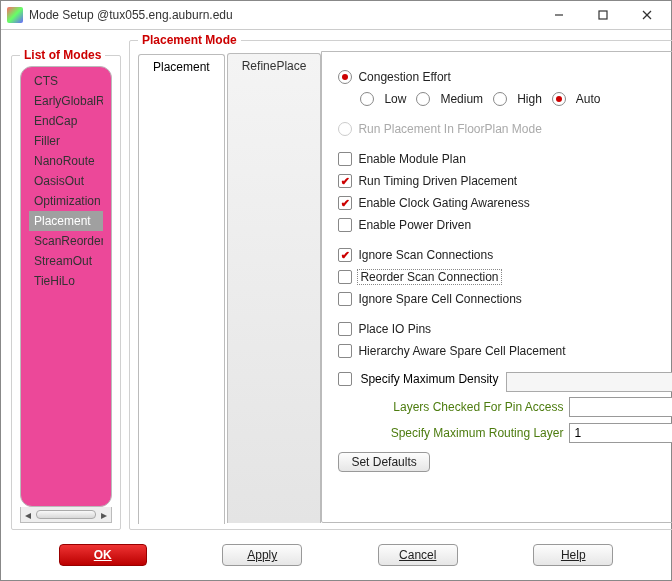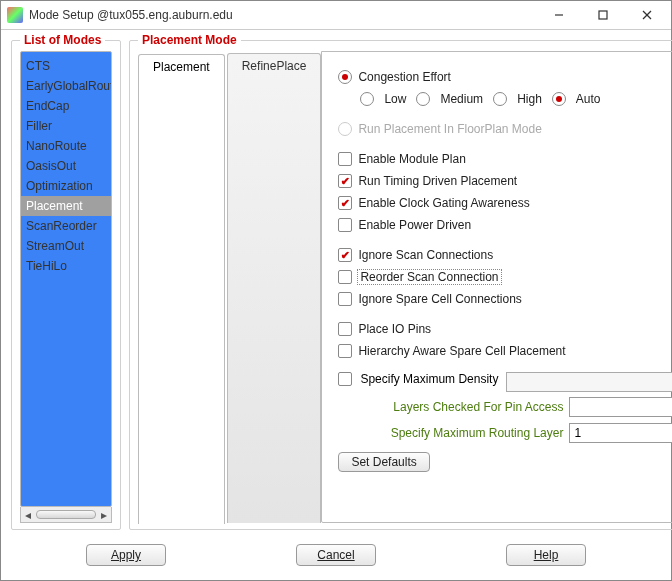--- a/index.html
+++ b/index.html
@@ -5,22 +5,22 @@
   * { box-sizing: border-box; font-family: Arial, Helvetica, sans-serif; font-size: 12px; }
   body { margin: 0; background: #fff; width: 672px; height: 581px; overflow: hidden; }
   .window { width: 672px; height: 581px; border: 1px solid #888; display: flex; flex-direction: column; }
   .titlebar { height: 29px; display: flex; align-items: center; background: #fff; border-bottom: 1px solid #ccc; padding: 0 2px 0 6px; }
   .titlebar .appicon { width: 16px; height: 16px; margin-right: 6px; background: linear-gradient(135deg,#f66,#6f6,#66f); border-radius: 2px; }
   .titlebar .title { flex: 1; color: #333; }
   .titlebar .winbtn { width: 44px; height: 28px; display: flex; align-items: center; justify-content: center; color: #333; }
   .content { flex: 1; display: flex; padding: 10px 10px 4px 10px; gap: 8px; }
   .fieldset { border: 1px solid #d0d0d0; border-radius: 2px; position: relative; padding: 10px 8px 6px 8px; }
   .fieldset > .legend { position: absolute; top: -8px; left: 8px; background: #fff; padding: 0 4px; color: #c00; font-weight: bold; font-size: 12px; }
-  .left.fieldset { width: 110px; display: flex; flex-direction: column; }
-  .list { flex: 1; border: 1px solid #bbb; border-radius: 2px; background: #3b82f6; overflow-y: auto; padding: 4px 0px; }
+  .left.fieldset { width: 110px; display: flex; flex-direction: column; margin-top: 15px; }
+  .list { flex: 1; border: 1px solid #bbb; border-radius: 12px; background: #ec4899; overflow-y: auto; padding: 4px 8px; }
   .list-item { padding: 3px 5px; color: #333; cursor: default; white-space: nowrap; overflow: hidden; }
   .list-item.selected { background: #a0a0a0; color: #fff; }
   .hscroll { height: 16px; border: 1px solid #bbb; border-top: none; background: #eee; display:flex; align-items:center; }
   .hscroll .lbtn, .hscroll .rbtn { width: 14px; height: 14px; display:flex; align-items:center; justify-content:center; color:#555;}
   .hscroll .thumb { flex:1; height: 9px; background: linear-gradient(#f8f8f8,#d8d8d8); border:1px solid #aaa; border-radius: 4px; margin:0 1px; }
   .right.fieldset { flex: 1; display:flex; flex-direction:row; }
   .tabs { display: flex; gap: 2px; margin-top: 2px; }
   .tab { border: 1px solid #bbb; border-bottom: none; border-radius: 3px 3px 0 0; padding: 5px 14px; background: linear-gradient(#f4f4f4,#e4e4e4); color:#333; cursor:default; }
   .tab.active { background: #fff; color:#000; position:relative; top:1px; }
   .tabbody { border: 1px solid #bbb; border-radius: 0 2px 2px 2px; flex:1; padding: 14px 16px 8px 16px; overflow:auto; }
@@ -194,18 +194,19 @@
 
         <div class="centerbtn">
           <div class="btn">Set Defaults</div>
         </div>
 
       </div>
     </div>
   </div>
 
   <div class="footer">
+    <div class="btn red"><span class="ul">OK</span></div>
     <div class="btn"><span class="ul">Apply</span></div>
     <div class="btn"><span class="ul">Cancel</span></div>
     <div class="btn"><span class="ul">Help</span></div>
   </div>
 
 </div>
 
 </body></html>

